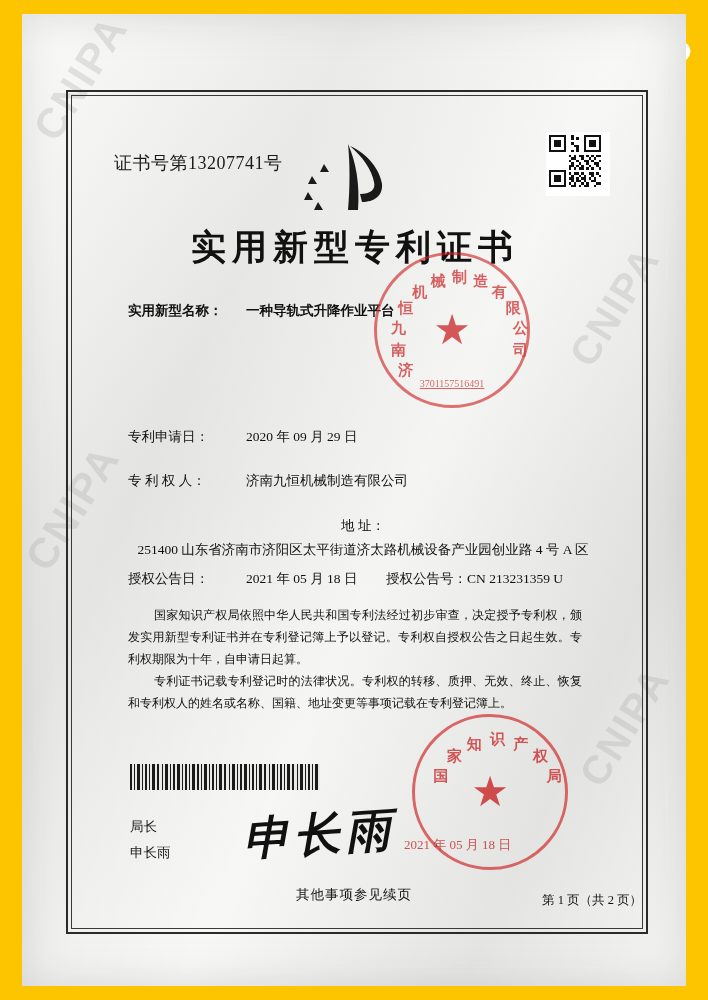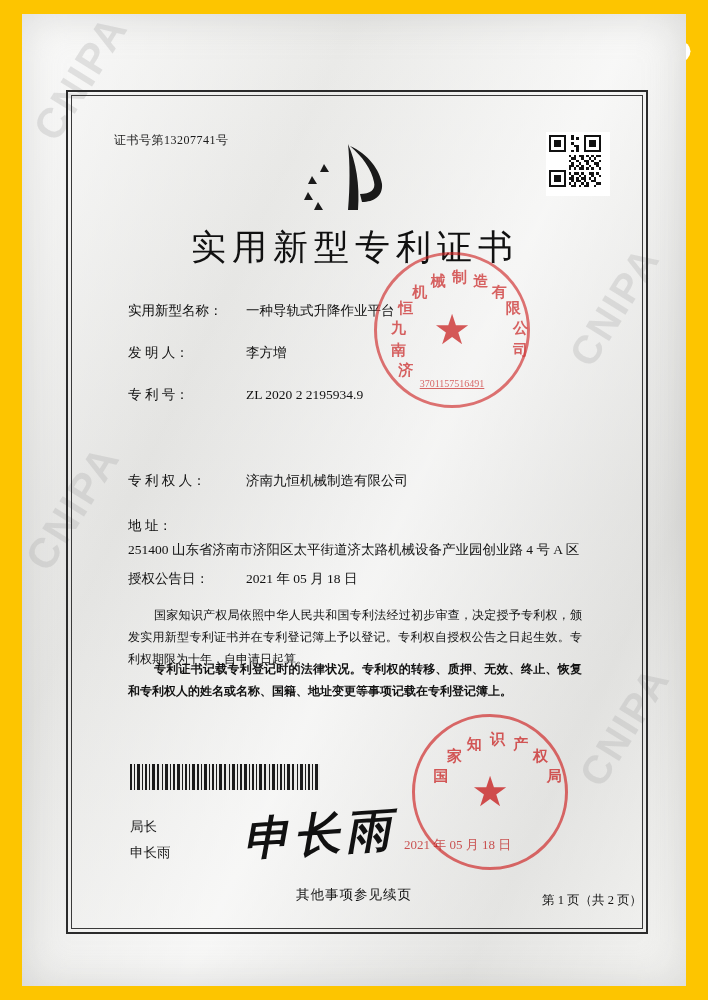--- a/index.html
+++ b/index.html
@@ -95,22 +95,22 @@
     left: 46px;
     top: 78px;
     width: 574px;
     height: 836px;
     color: #1a1a1a;
   }
 
   #cert-no {
     position: absolute;
     left: 46px;
-    top: 40px;
-    font-size: 12px;
+    top: 59px;
+    font-size: 18px;
     letter-spacing: 0.5px;
   }
 
   
   #qr {
     position: absolute;
     right: 32px;
     top: 40px;
     width: 58px;
     height: 58px;
@@ -129,21 +129,21 @@
     height: 78px;
   }
 
   #doc-title {
     position: absolute;
     top: 132px;
     left: 0;
     width: 100%;
     text-align: center;
     font-family: "Liberation Serif", serif;
-    font-weight: normal;
+    font-weight: bold;
     font-size: 35px;
     letter-spacing: 6px;
     color: #111;
   }
 
   
   .field {
     position: absolute;
     left: 60px;
     font-size: 13.5px;
@@ -154,42 +154,42 @@
     display: inline-block;
     color: #111;
   }
   .fvalue {
     display: inline-block;
     color: #111;
   }
 
   .lbl-w120 { width: 118px; }
 
-  #f-name      { top: 210px; }
+  #f-name      { top: 210px; font-weight: bold; }
   #f-inventor  { top: 252px; }
   #f-patentno  { top: 294px; }
   #f-appdate   { top: 336px; }
   #f-holder    { top: 380px; }
-  #f-addr      { top: 422px; white-space: normal; width: 470px; line-height: 24px; }
+  #f-addr      { top: 422px; white-space: normal; width: 470px; line-height: 24px; text-align: center; }
   #f-grantdate { top: 478px; }
   #f-notice    { top: 478px; left: 318px; }
 
   
   .para {
     position: absolute;
     left: 60px;
     width: 454px;
     font-size: 12px;
     line-height: 22px;
     text-indent: 26px;
     text-align: justify;
     color: #111;
   }
   #p1 { top: 512px; }
-  #p2 { top: 566px; font-weight: bold; }
+  #p2 { top: 578px; }
 
   
   #barcode {
     position: absolute;
     left: 62px;
     top: 672px;
     width: 190px;
     height: 26px;
   }
   #barcode svg { display: block; }
@@ -422,41 +422,41 @@
           </g>
         </svg>
       </div>
 
       <div id="doc-title">实用新型专利证书</div>
 
       <div class="field" id="f-name">
         <span class="flabel lbl-w120">实用新型名称：</span><span class="fvalue">一种导轨式升降作业平台</span>
       </div>
 
-      <div class="field" id="f-inventor">
-        <span class="flabel lbl-w120">发 明 人：</span><span class="fvalue">李方增</span>
-      </div>
-
-      <div class="field" id="f-patentno">
-        <span class="flabel lbl-w120">专 利 号：</span><span class="fvalue">ZL 2020 2 2195934.9</span>
-      </div>
-
+
+
+      <div class="field" id="f-appdate">
+        <span class="flabel lbl-w120">专利申请日：</span><span class="fvalue">2020 年 09 月 29 日</span>
+      </div>
 
       <div class="field" id="f-holder">
         <span class="flabel lbl-w120">专 利 权 人：</span><span class="fvalue">济南九恒机械制造有限公司</span>
       </div>
 
       <div class="field" id="f-addr">
         <span class="flabel lbl-w120">地        址：</span><span class="fvalue">251400  山东省济南市济阳区太平街道济太路机械设备产业园创业路 4 号 A 区</span>
       </div>
 
       <div class="field" id="f-grantdate">
         <span class="flabel lbl-w120">授权公告日：</span><span class="fvalue">2021 年 05 月 18 日</span>
       </div>
 
+      <div class="field" id="f-notice">
+        <span class="flabel">授权公告号：</span><span class="fvalue">CN 213231359 U</span>
+      </div>
 
       <div class="para" id="p1">国家知识产权局依照中华人民共和国专利法经过初步审查，决定授予专利权，颁发实用新型专利证书并在专利登记簿上予以登记。专利权自授权公告之日起生效。专利权期限为十年，自申请日起算。</div>
       <div class="para" id="p2">专利证书记载专利登记时的法律状况。专利权的转移、质押、无效、终止、恢复和专利权人的姓名或名称、国籍、地址变更等事项记载在专利登记簿上。</div>
 
       <div id="barcode">
         <svg width="190" height="26" viewBox="0 0 190 26" shape-rendering="crispEdges">
           <rect width="190" height="26" fill="#e9e9e7"></rect>
           <g fill="#1a1a1a">
             <rect x="0" y="0" width="2" height="26"></rect>
               <rect x="4" y="0" width="1" height="26"></rect>

